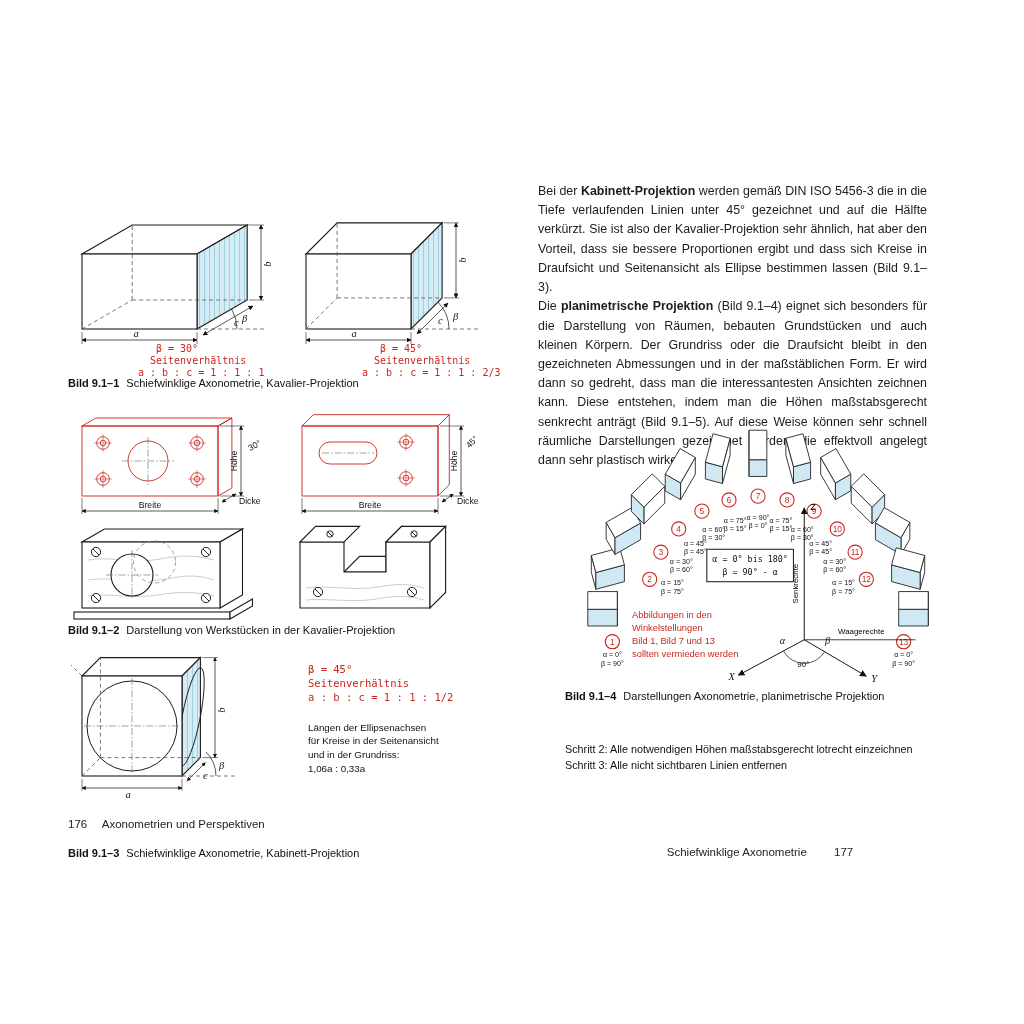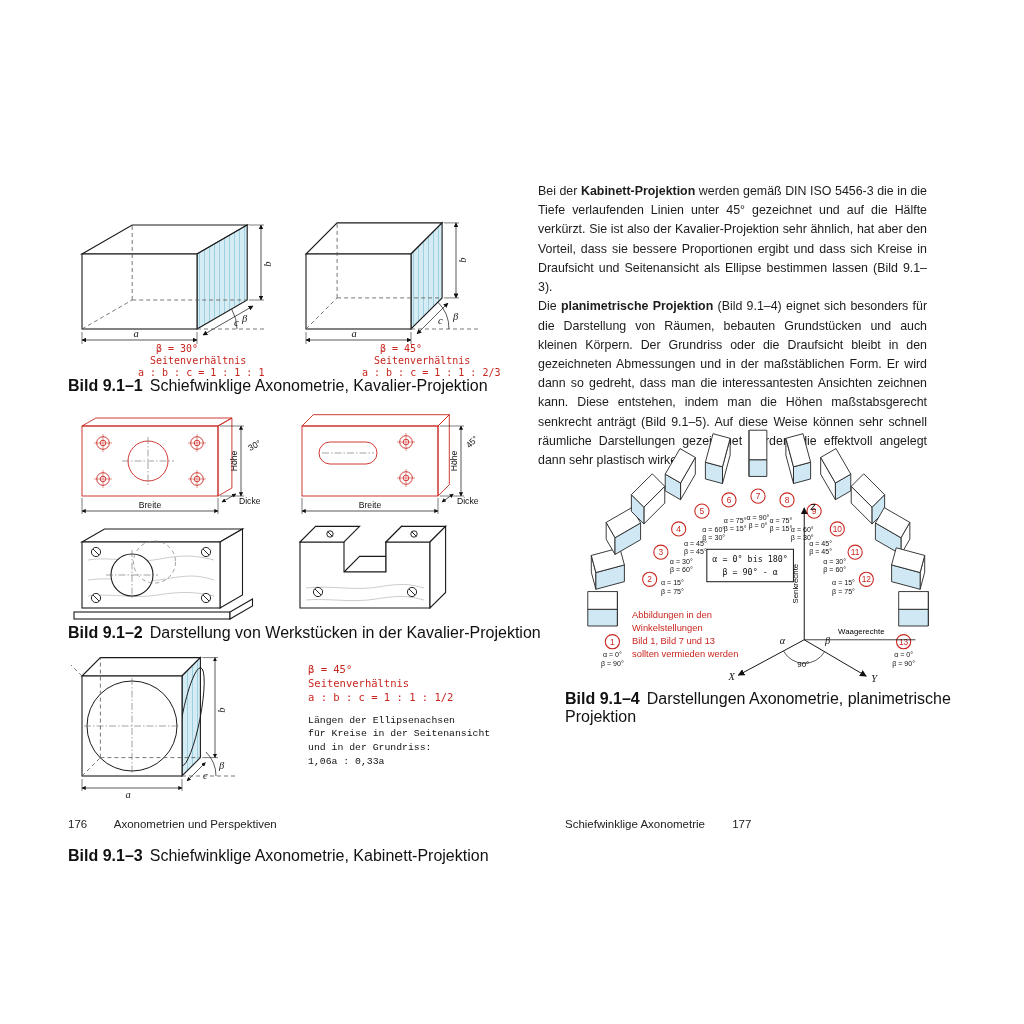--- a/index.html
+++ b/index.html
@@ -2,40 +2,40 @@
 <html><head>
 <meta charset="utf-8">
 <style>
   *{margin:0;padding:0;box-sizing:border-box}
   html,body{width:1024px;height:1024px;background:#ffffff;overflow:hidden}
   body{position:relative;font-family:"Liberation Sans",sans-serif;color:#1a1a1a}
   .abs{position:absolute}
   .body-text{width:389px;font-size:12.4px;line-height:1.55;text-align:justify;color:#1c1c1c}
   .body-text p{margin:0}
   .body-text .b{font-weight:bold}
-  .cap{font-size:16px;color:#111}
+  .cap{font-size:11px;color:#111}
   .cap .capb{font-weight:bold;margin-right:7px}
   .fig5-line{font-size:10.8px;line-height:1.45;color:#111}
   .footer{font-size:11.5px;color:#222}
-  .footer .pagenum{margin-right:24px}
+  .footer .pagenum{margin-right:12px}
   .footer-r .pagenum{margin-left:24px;margin-right:0}
   svg text{font-family:"Liberation Sans",sans-serif}
   .dim{font-family:"Liberation Serif",serif;font-style:italic;font-size:10.5px;fill:#111}
   .lbl{font-size:8.6px;fill:#111}
   .redmono{font-family:"DejaVu Sans Mono",monospace;fill:#c9251f}
   .blkmono{font-family:"DejaVu Sans Mono",monospace;fill:#111}
   .kf{fill:#ffffff;stroke:#1a1a1a;stroke-width:1.1}
   .hid{stroke:#555;stroke-width:.8;fill:none;stroke-dasharray:4 3}
   .r{stroke:#c9251f;fill:none;stroke-width:.9}
   .dimline{stroke:#111;stroke-width:.7;fill:none}
   .ext{stroke:#111;stroke-width:.55;fill:none}
   .cl{stroke:#666;stroke-width:.6;fill:none;stroke-dasharray:7 2 1.5 2}
   .grain{stroke:#a9a9a9;stroke-width:.6;fill:none}
   .note-red{font-family:"DejaVu Sans Mono",monospace;color:#c9251f;font-size:10.5px;line-height:1.35}
-  .note-blk{font-family:Liberation Mono, monospace;color:#111;font-size:9.8px;line-height:1.4;margin-top:9px}
+  .note-blk{font-family:Liberation Sans, sans-serif;color:#111;font-size:9.8px;line-height:1.4;margin-top:16px}
 </style>
 </head>
 <body>
 
 <svg class="abs" style="left:68px;top:188px" width="432" height="190" viewBox="0 0 432 190">
   <defs>
     <marker id="ah1" viewBox="0 0 10 10" refX="9" refY="5" markerWidth="7" markerHeight="7" orient="auto-start-reverse">
       <path d="M0,0L10,5L0,10z" fill="#111"></path>
     </marker>
     <pattern id="vh1" width="5" height="5" patternUnits="userSpaceOnUse">
@@ -428,18 +428,20 @@
     <text x="72" y="266" font-size="9.5" fill="#c9251f">Bild 1, Bild 7 und 13</text>
     <text x="72" y="279" font-size="9.5" fill="#c9251f">sollten vermieden werden</text>
   </g>
 </svg>
 
 <div class="cap abs" style="left:565px;top:690px">
   <span class="capb">Bild 9.1–4</span><span>Darstellungen Axonometrie, planimetrische Projektion</span>
 </div>
 
 <div class="abs" style="left:565px;top:742px;width:392px">
-</div>
-
-<div class="footer footer-r abs" style="left:565px;top:818px;width:390px;text-align:left">
+  <div class="fig5-line">Schritt 2: Alle notwendigen Höhen maßstabsgerecht lotrecht einzeichnen</div>
+  <div class="fig5-line">Schritt 3: Alle nicht sichtbaren Linien entfernen</div>
+</div>
+
+<div class="footer footer-r abs" style="left:565px;top:846px;width:390px;text-align:center">
   <span>Schiefwinklige Axonometrie</span>
   <span class="pagenum">177</span>
 </div>
 
 </body></html>

